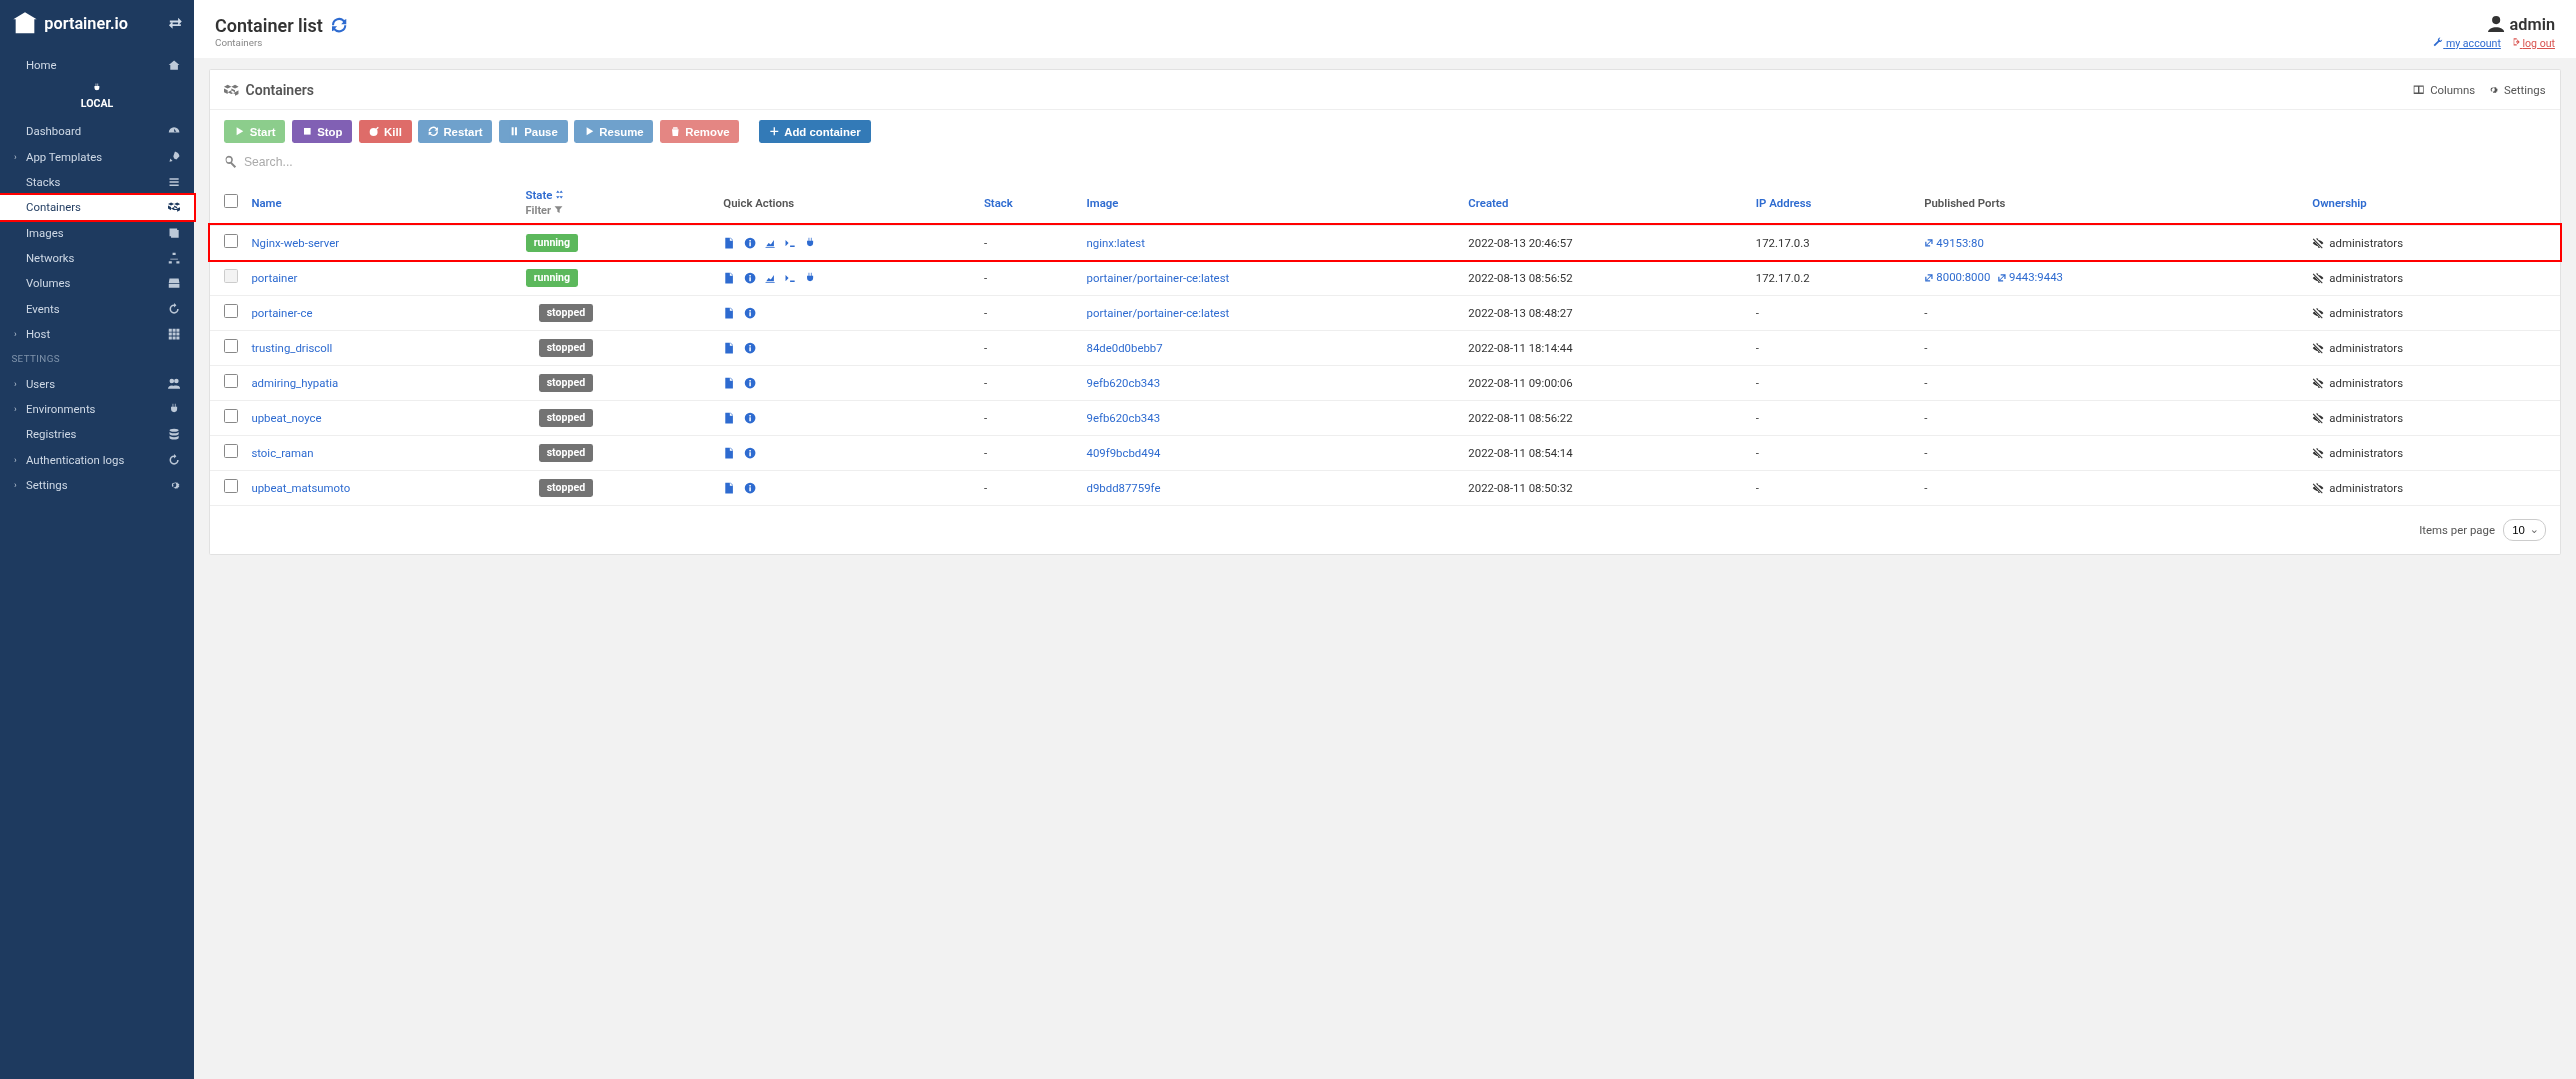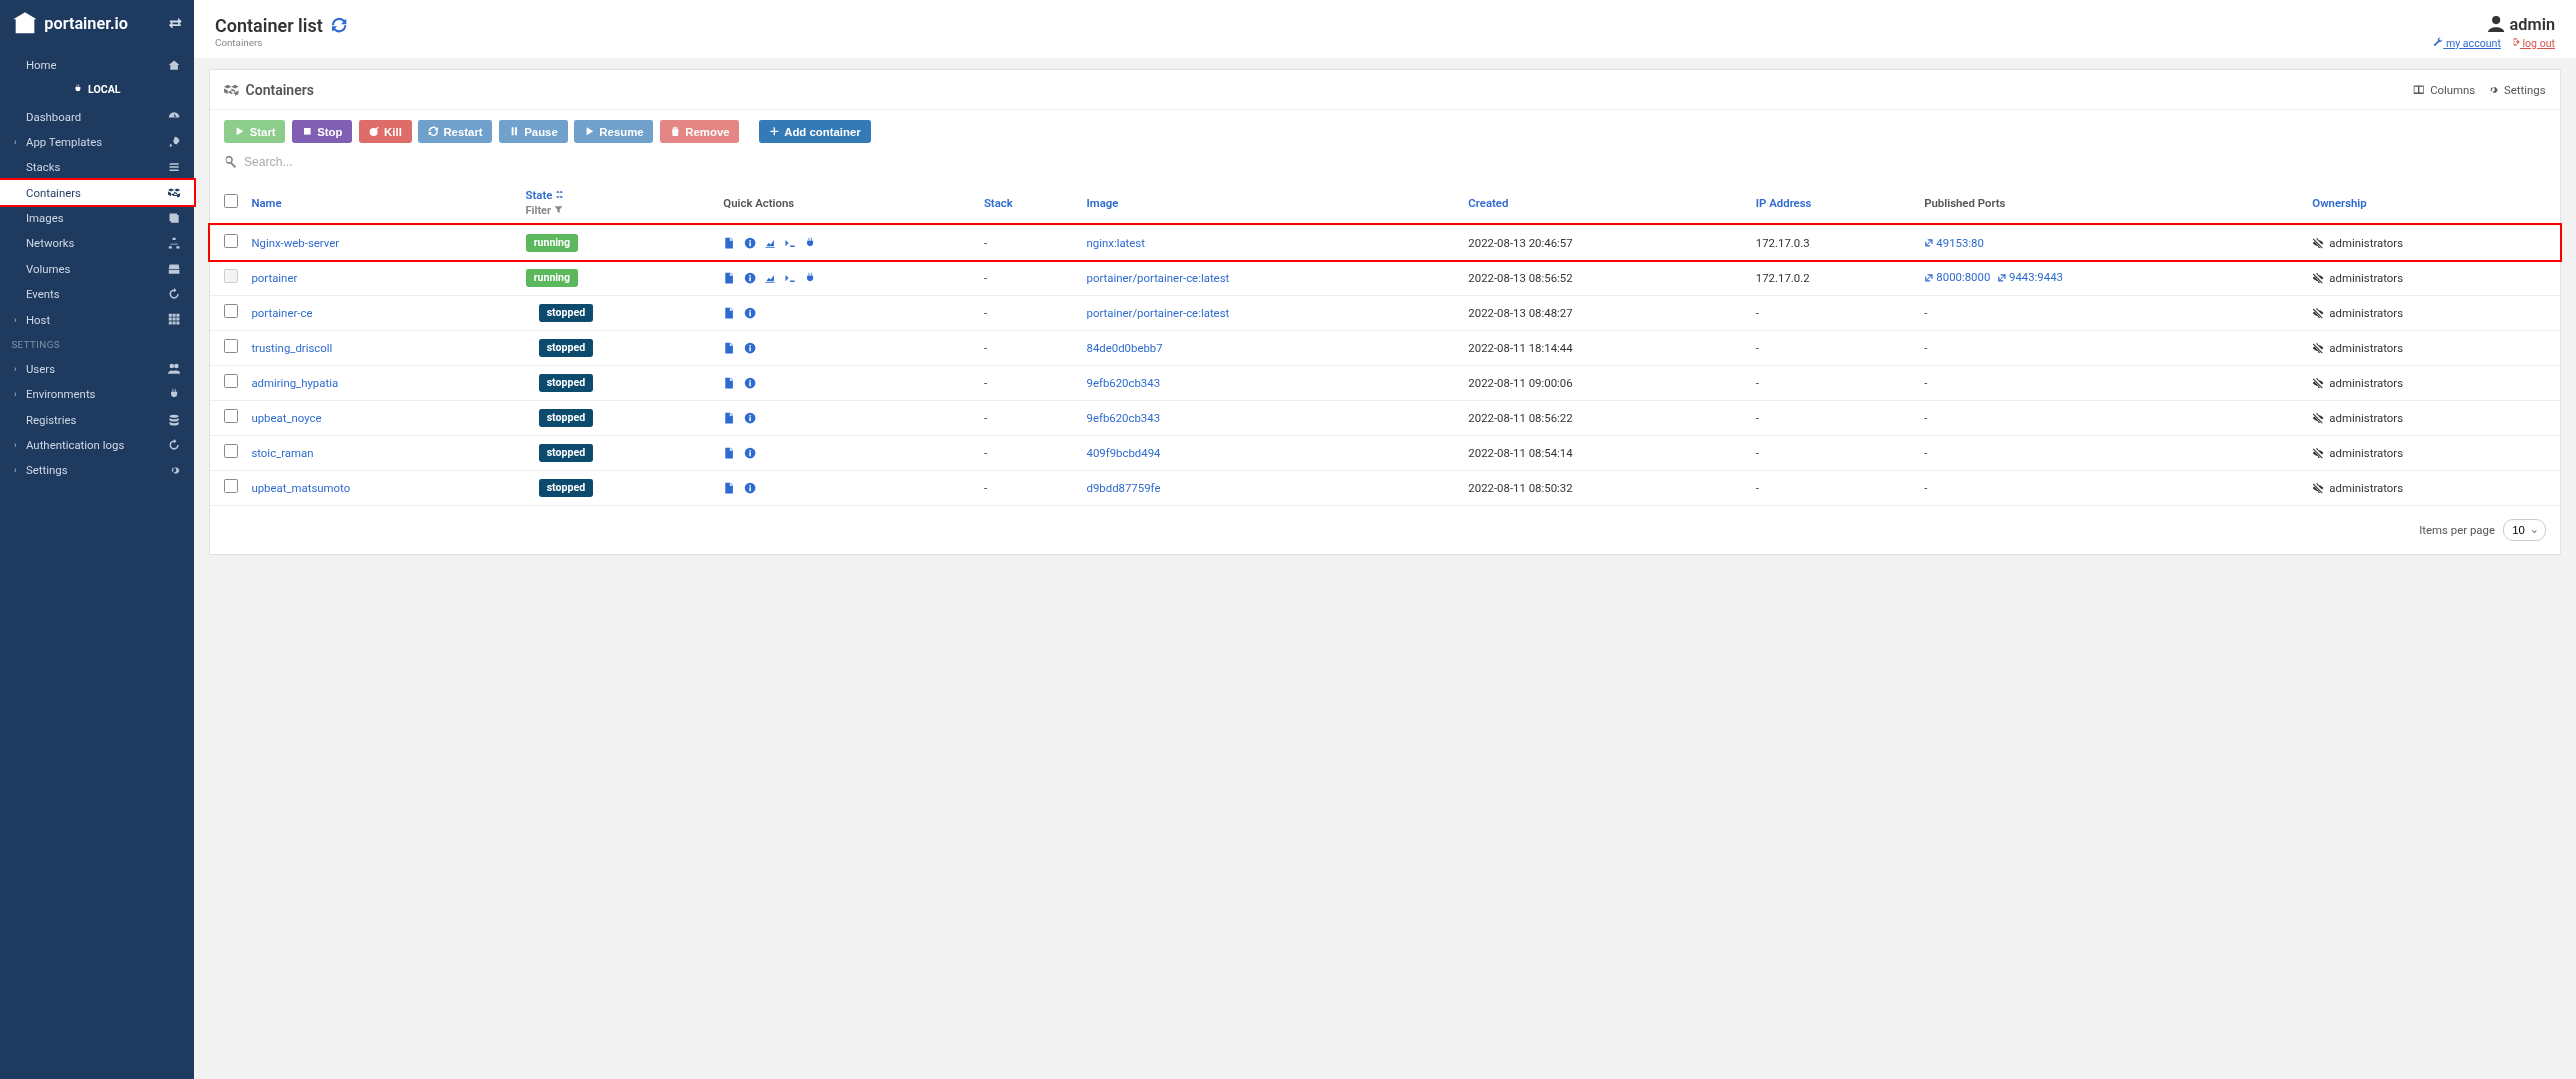--- a/index.html
+++ b/index.html
@@ -14,21 +14,21 @@
   
   .brand { display: flex; align-items: center; justify-content: space-between; padding: 9.8px 11.4px 14.7px 11.4px; }
   .brand-logo { display: flex; align-items: center; gap: 4.9px; color: #fff; font-weight: 600; font-size: 16.3px; }
   .brand-logo svg { height: 28px; }
   .collapse-icon { color: #cfd9e6; }
   .nav-item { display: flex; align-items: center; justify-content: space-between; padding: 5.7px 11.4px; color: #cfd9e6; cursor: pointer; }
   .nav-item .label { display: flex; align-items: center; gap: 6.5px; }
   .nav-item .caret { width: 8.1px; text-align: center; font-size: 9px; opacity: .9; }
   .nav-item .icon { width: 14.7px; text-align: center; opacity: .9; }
   .nav-section { padding: 6.5px 11.4px; font-size: 9.8px; color: #7f93ab; letter-spacing: 0.4px; }
-  .nav-local { display:flex; align-items:center; justify-content:center; gap:4.9px; padding:4.9px 0 8.1px; color:#fff; font-weight:700; font-size:10.6px; }
+  .nav-local { display:flex; align-items:center; justify-content:center; gap:4.9px; padding:4.9px 0 8.1px; color:#fff; font-weight:700; font-size:10.6px;flex-direction:column; }
   .nav-item.active { background:#fff; color:#1E3A5F; position:relative; }
   .nav-item.active .icon, .nav-item.active .caret { color:#1E3A5F; opacity:1;}
   .nav-highlight { outline: 2.4px solid #ff0000; outline-offset: -0.8px; }
 
   
   .page-header { padding: 14.7px 21px 8.1px 21px; display: flex; justify-content: space-between; align-items: flex-start; background:#fff; }
   .page-title-row { display:flex; align-items:center; gap:8.1px; }
   .page-title { font-size: 18px; font-weight: 600; color:#333; }
   .refresh-icon { color:#2e6bd0; }
   .breadcrumb { font-size:9.8px; color:#888; margin-top:1.6px; }
@@ -67,21 +67,21 @@
   
   table.containers { width:100%; border-collapse:collapse; }
   table.containers th, table.containers td { padding:8.1px 6.5px; text-align:left; border-bottom:0.8px solid #eee; vertical-align:middle; font-size:11.4px; }
   table.containers th { color:#555; font-weight:600; }
   table.containers th.link, table.containers td a, .col-link { color:#2e6bd0; }
   table.containers th .sub { display:block; color:#888; font-size:11px; font-weight:700; margin-top:1.6px; }
   .chk { width:14px; height:14px; border:1.2px solid #888; border-radius:1.6px; display:inline-block; background:#fff; cursor:pointer; }
   .chk.muted { border-color:#ccc; background:#f3f3f3; }
   .state-badge { display:inline-block; padding:2.4px 8.1px; border-radius:2.4px; color:#fff; font-weight:700; font-size:10.6px; }
   .state-running { background:#5cb85c; }
-  .state-stopped { background:#0c4a6e;margin-left:13px; }
+  .state-stopped { background:#737373;margin-left:13px; }
   .qa { display:flex; gap:8.1px; color:#2e6bd0; }
   .qa span { cursor:pointer; }
   .port-link { color:#2e6bd0; display:inline-flex; align-items:center; gap:2.4px; margin-right:6.5px;}
   .own { display:flex; align-items:center; gap:4.9px; color:#333; }
   tr.row-highlight td { position:relative; }
   tr.row-highlight { outline:2.4px solid #ff0000; outline-offset:-0.8px; }
 
   
   .table-footer { display:flex; justify-content:flex-end; align-items:center; gap:8.1px; padding:13px 14.7px; color:#555; }
   .perpage { border:0.8px solid #ccc; border-radius:10px; padding:4.1px 19.5px 4.1px 8.1px; font-size:11.4px; background:#fff; appearance:none; position:relative; }

